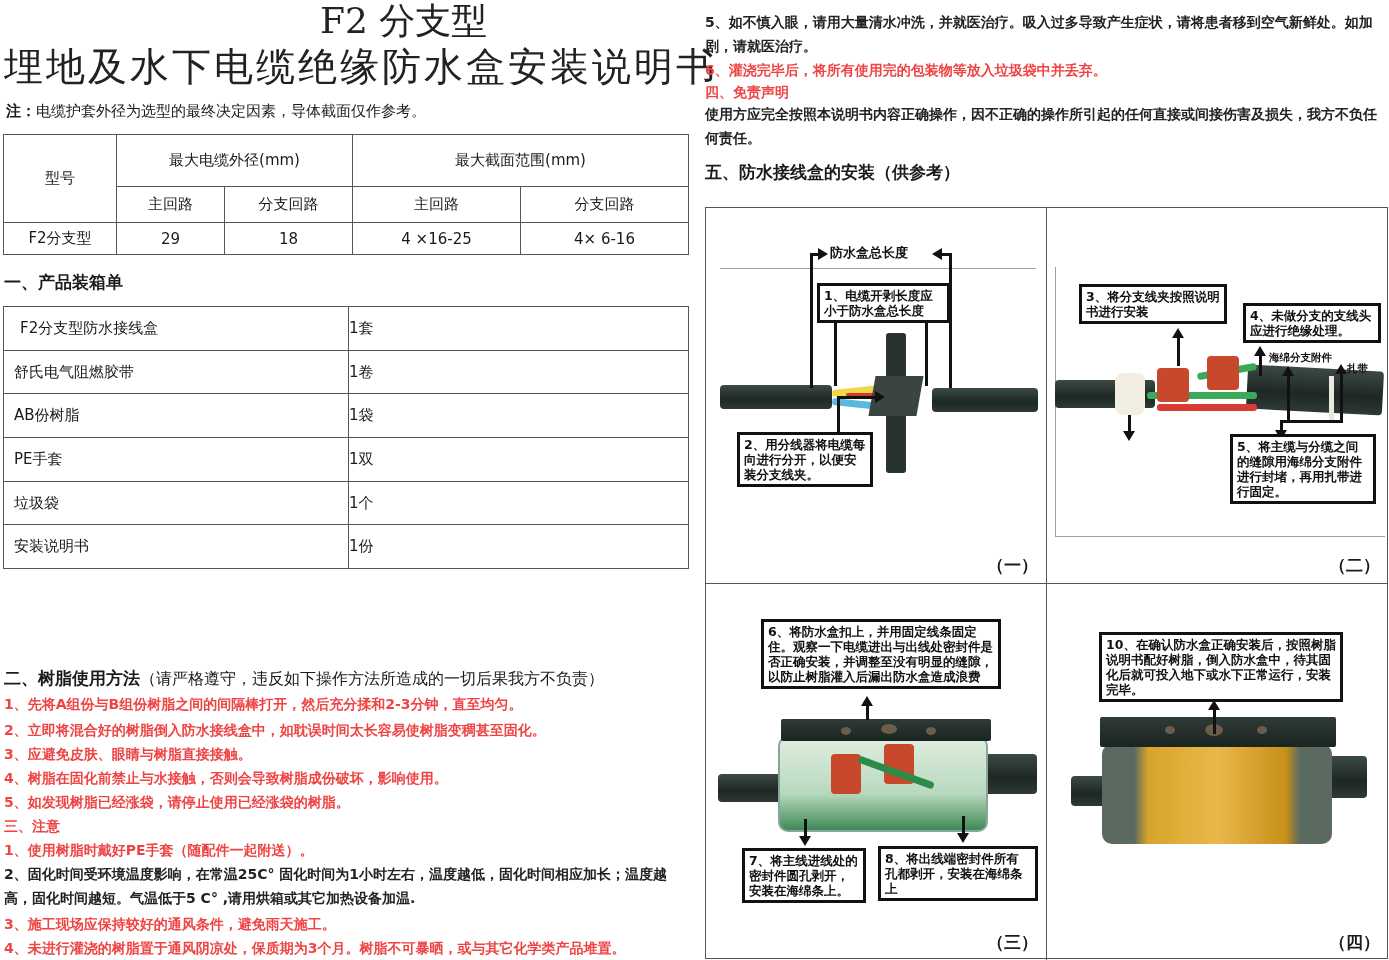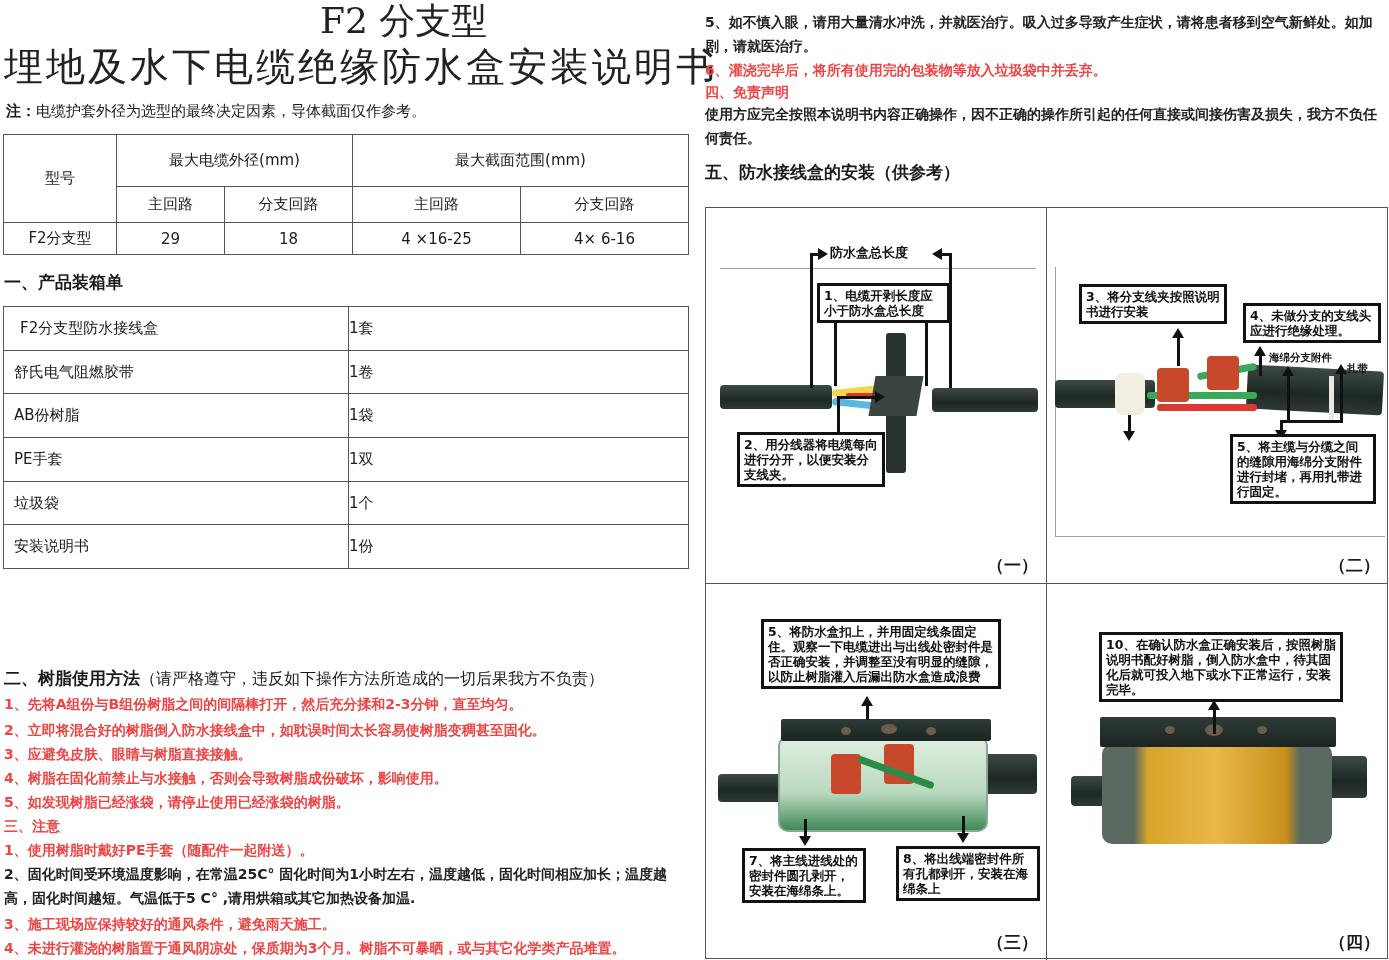--- a/index.html
+++ b/index.html
@@ -155,21 +155,21 @@
     <div class="arrow-left" style="left:226px; top:40px"></div>
     <div class="label-plain" style="left:124px; top:36px; font-size:13px">防水盒总长度</div>
 
     <div class="line-v" style="left:128px; top:110px; height:68px"></div>
     <div class="line-v" style="left:219px; top:110px; height:68px"></div>
     <div class="callout" style="left:111px; top:75px; width:133px">1、电缆开剥长度应小于防水盒总长度</div>
 
     <div class="line-v" style="left:131px; top:190px; height:38px"></div>
     <div class="line-h" style="left:131px; top:188px; width:40px"></div>
     <div class="arrow-right" style="left:169px; top:183px"></div>
-    <div class="callout" style="left:31px; top:224px; width:148px">2、用分线器将电缆每向进行分开，以便安装分支线夹。</div>
+    <div class="callout" style="left:31px; top:224px; width:136px">2、用分线器将电缆每向进行分开，以便安装分支线夹。</div>
 
     <div class="cell-num">（一）</div>
   </div>
 
   <div class="cell c2">
     <div class="sep-line" style="left:8px; top:59px; width:1px; height:270px"></div>
     <div class="sep-line" style="left:8px; top:328px; width:330px"></div>
     <div class="cable" style="left:8px; top:172px; width:100px; height:28px"></div>
     <div style="position:absolute; left:68px; top:165px; width:30px; height:42px; background:#f2efe2; border-radius:8px"></div>
     <div class="cable" style="left:200px; top:160px; width:136px; height:44px; transform:rotate(3deg)"></div>
@@ -210,31 +210,31 @@
     <div class="cable" style="left:276px; top:170px; width:55px; height:40px"></div>
     <div class="box-body" style="left:72px; top:152px; width:210px; height:96px; background:linear-gradient(#dfeee0, #b9d9bf 60%, #3f8a55); border:2px solid #8aa69a"></div>
     <div class="clamp" style="left:125px; top:170px; width:30px; height:40px"></div>
     <div class="clamp" style="left:178px; top:160px; width:30px; height:40px"></div>
     <div class="wire" style="left:150px; top:185px; width:80px; background:#2e8a48; transform:rotate(20deg)"></div>
     <div class="box-lid" style="left:75px; top:135px; width:210px; height:22px"></div>
     <div class="hole" style="left:135px; top:143px"></div>
     <div class="hole" style="left:175px; top:140px; width:16px; height:10px"></div>
     <div class="hole" style="left:220px; top:143px"></div>
 
-    <div class="callout" style="left:55px; top:35px; width:240px">5、将防水盒扣上，并用固定线条固定住。观察一下电缆进出与出线处密封件是否正确安装，并调整至没有明显的缝隙，以防止树脂灌入后漏出防水盒造成浪费</div>
+    <div class="callout" style="left:55px; top:35px; width:240px">6、将防水盒扣上，并用固定线条固定住。观察一下电缆进出与出线处密封件是否正确安装，并调整至没有明显的缝隙，以防止树脂灌入后漏出防水盒造成浪费</div>
     <div class="line-v" style="left:160px; top:120px; height:16px"></div>
     <div class="arrow-up" style="left:155px; top:112px"></div>
 
     <div class="line-v" style="left:98px; top:235px; height:20px"></div>
     <div class="arrow-down" style="left:93px; top:252px"></div>
     <div class="callout" style="left:36px; top:264px; width:124px">7、将主线进线处的密封件圆孔剥开，安装在海绵条上。</div>
 
     <div class="line-v" style="left:256px; top:232px; height:20px"></div>
     <div class="arrow-down" style="left:251px; top:249px"></div>
-    <div class="callout" style="left:190px; top:262px; width:144px">8、将出线端密封件所有孔都剥开，安装在海绵条上</div>
+    <div class="callout" style="left:172px; top:262px; width:160px">8、将出线端密封件所有孔都剥开，安装在海绵条上</div>
 
     <div class="cell-num">（三）</div>
   </div>
 
   <div class="cell c4">
     <div class="cable" style="left:24px; top:192px; width:40px; height:30px"></div>
     <div class="cable" style="left:280px; top:172px; width:40px; height:42px"></div>
     <div class="box-body" style="left:55px; top:160px; width:230px; height:100px; background:linear-gradient(90deg, #5b6a60 0 14%, #d7a42a 20%, #e9b84a 50%, #c88f1a 80%, #5b6a60 86%)"></div>
     <div class="box-lid" style="left:53px; top:133px; width:236px; height:30px"></div>
     <div class="hole" style="left:118px; top:142px"></div>

